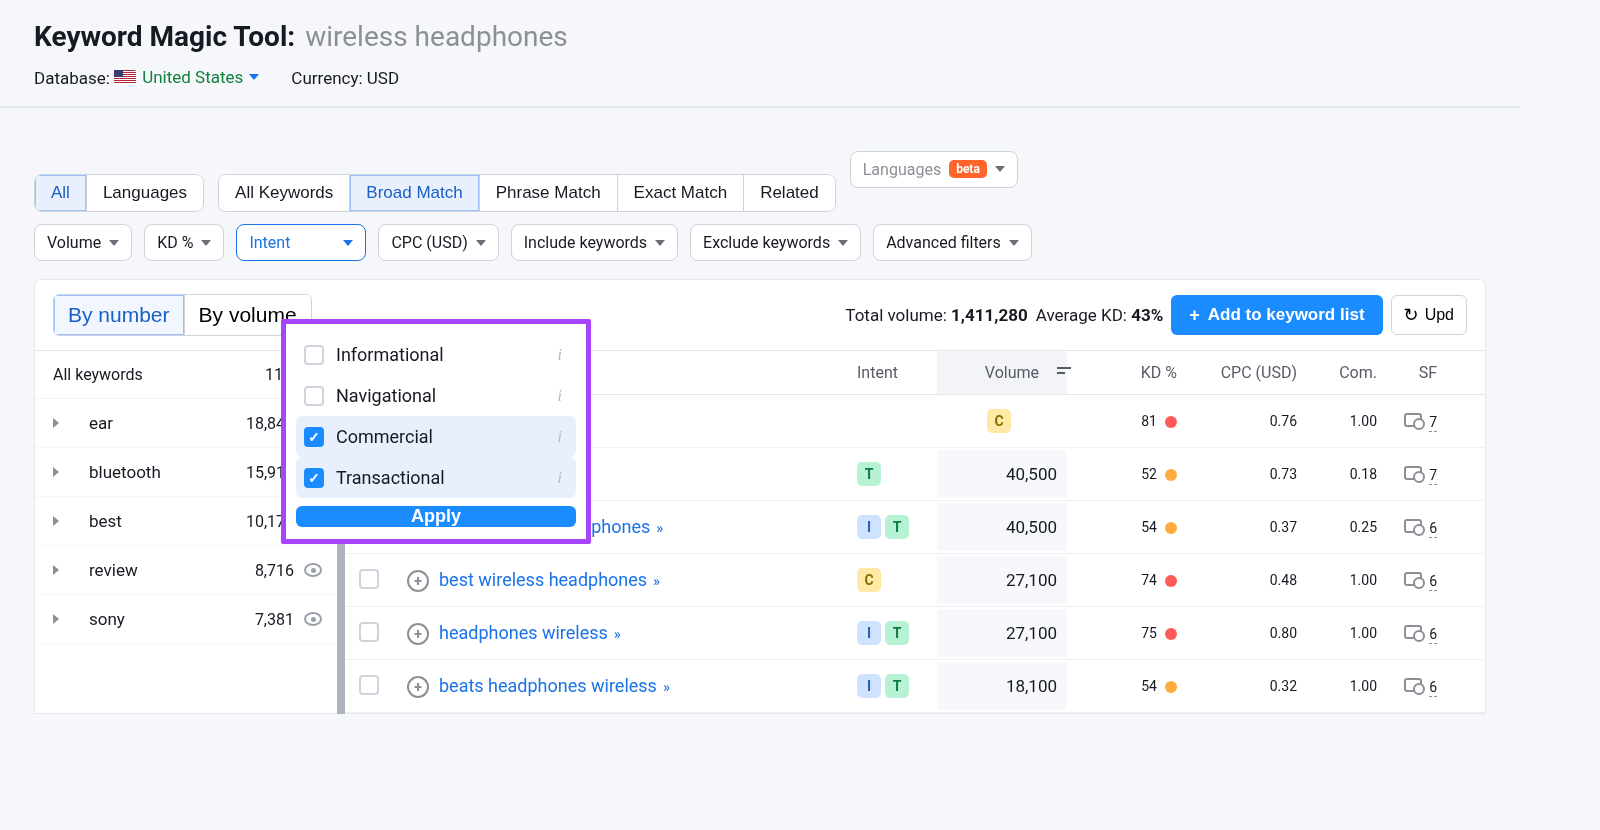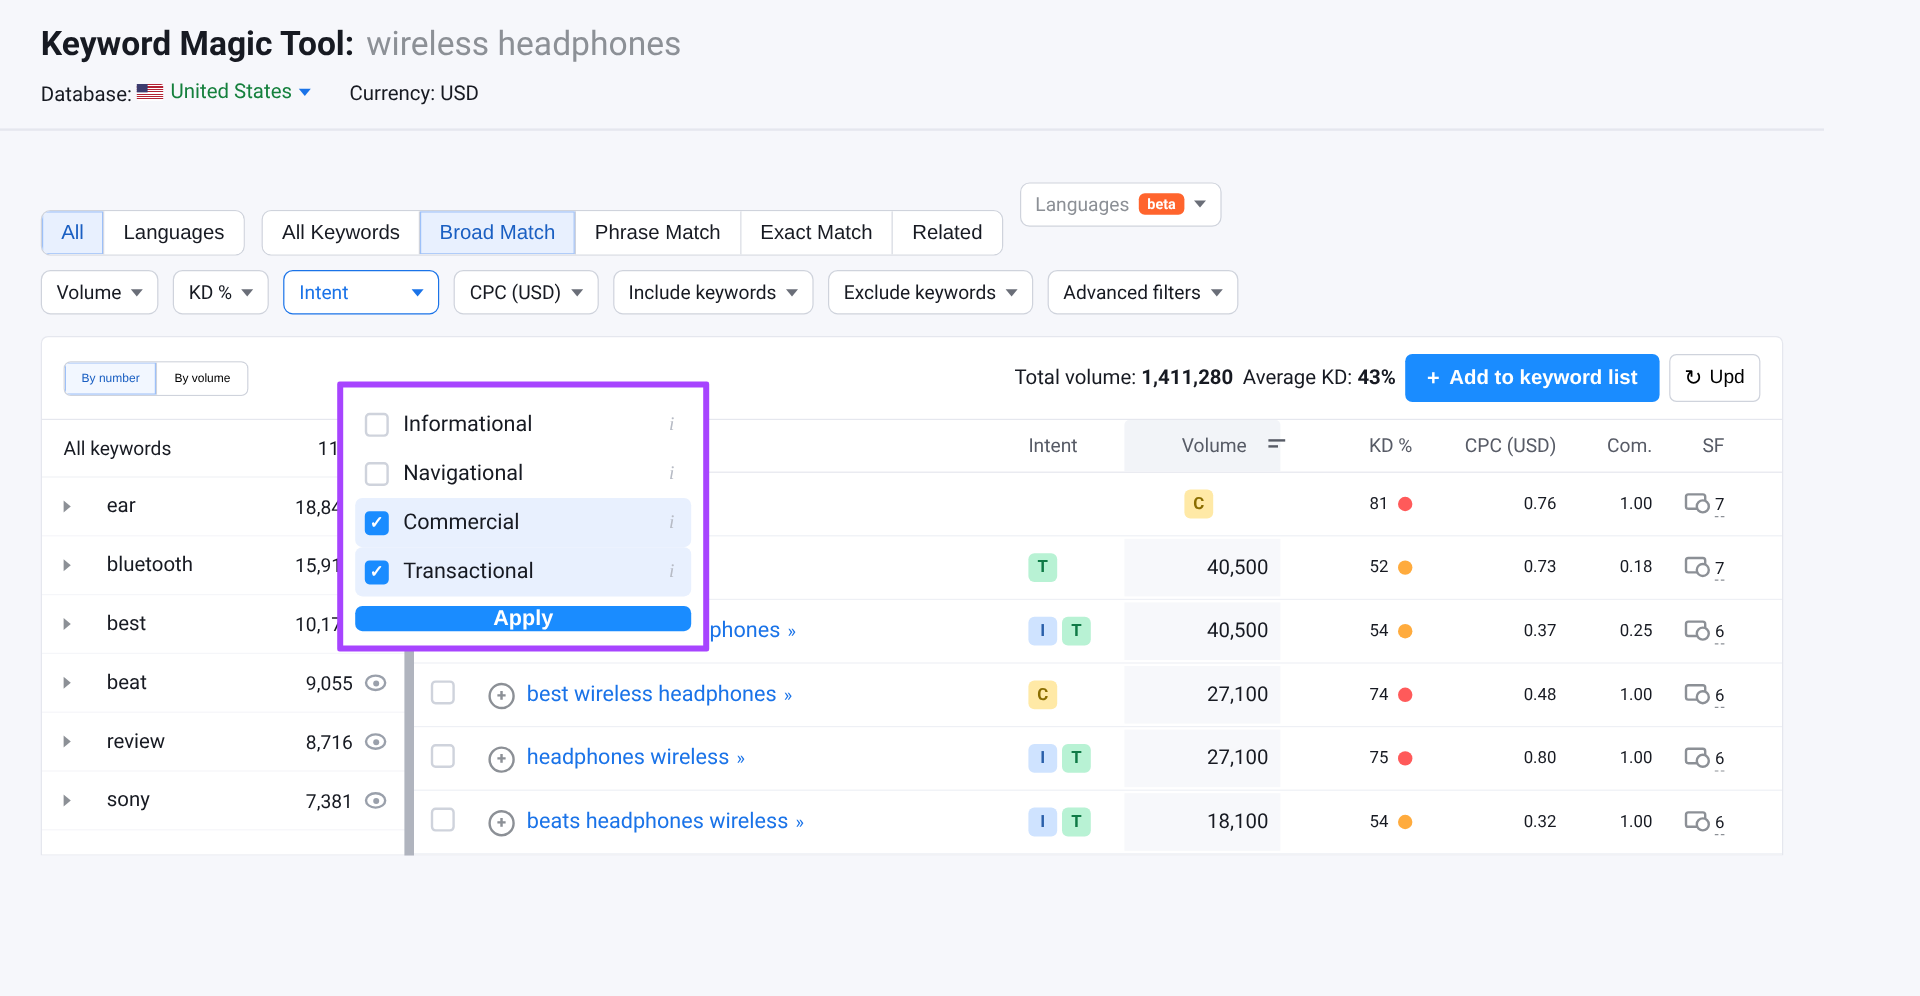--- a/index.html
+++ b/index.html
@@ -32,21 +32,21 @@
 .caret-blue { border-top-color:#1a73e8; }
 .dd.active { border-color:#1a73e8; color:#1a73e8; }
 
 .filters-row { display: flex; gap: 12px; padding: 0 34px 18px; align-items: center; flex-wrap: wrap; }
 
 
 .panel { background:#fff; margin: 0 34px 0; border: 1px solid #e5e7ee; border-radius: 6px 6px 0 0; position: relative; overflow: visible; }
 
 .panel-top { display:flex; align-items:center; padding: 14px 18px; gap: 16px; border-bottom:1px solid #e5e7ee; position: relative; }
 .byseg { display:inline-flex; border:1px solid #cfd3dc; border-radius:6px; overflow:hidden; }
-.byseg button { background:#fff; border:0; padding:8px 14px; font-size:10px; cursor:pointer; border-right:1px solid #cfd3dc; }
+.byseg button { background:#fff; border:0; padding:8px 14px; font-size:21px; cursor:pointer; border-right:1px solid #cfd3dc; }
 .byseg button:last-child{border-right:0;}
 .byseg button.active { color:#1a5fc2; box-shadow: inset 0 0 0 1px #9dc0f8; background: #f2f7ff; }
 .stats { margin-left: auto; display:flex; gap: 8px; align-items:center; font-size:17px;}
 .stats b { font-weight:700;}
 .btn-primary { background:#1a8cff; color:#fff; border:0; border-radius:6px; padding: 10px 18px; font-size:17px; font-weight:600; display:inline-flex; align-items:center; gap:8px; cursor:pointer;}
 .plus-ic { font-size:18px; font-weight:800; line-height:1;}
 .btn-icon { background:#fff; border:1px solid #cfd3dc; border-radius:6px; padding:8px 12px; font-size:16px; display:inline-flex; align-items:center; gap:6px; cursor:pointer; }
 
 .body-split { display:flex; position: relative; }
 .sidebar { width: 306px; border-right:1px solid #e5e7ee; position: relative; }
@@ -215,26 +215,20 @@
             <div class="sb-row">
               <span class="chev-r"></span>
               <span class="sb-label">bluetooth</span>
               <span class="sb-count">15,912</span>
               <span class="eye"></span>
             </div>
             <div class="sb-row">
               <span class="chev-r"></span>
               <span class="sb-label">best</span>
               <span class="sb-count">10,176</span>
-              <span class="eye"></span>
-            </div>
-            <div class="sb-row">
-              <span class="chev-r"></span>
-              <span class="sb-label">beat</span>
-              <span class="sb-count">9,055</span>
               <span class="eye"></span>
             </div>
             <div class="sb-row">
               <span class="chev-r"></span>
               <span class="sb-label">review</span>
               <span class="sb-count">8,716</span>
               <span class="eye"></span>
             </div>
             <div class="sb-row">
               <span class="chev-r"></span>

